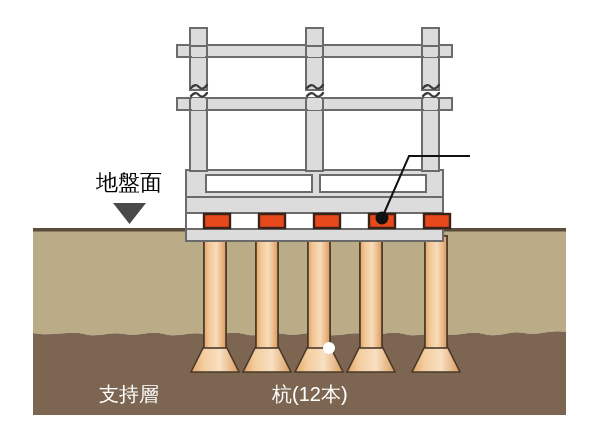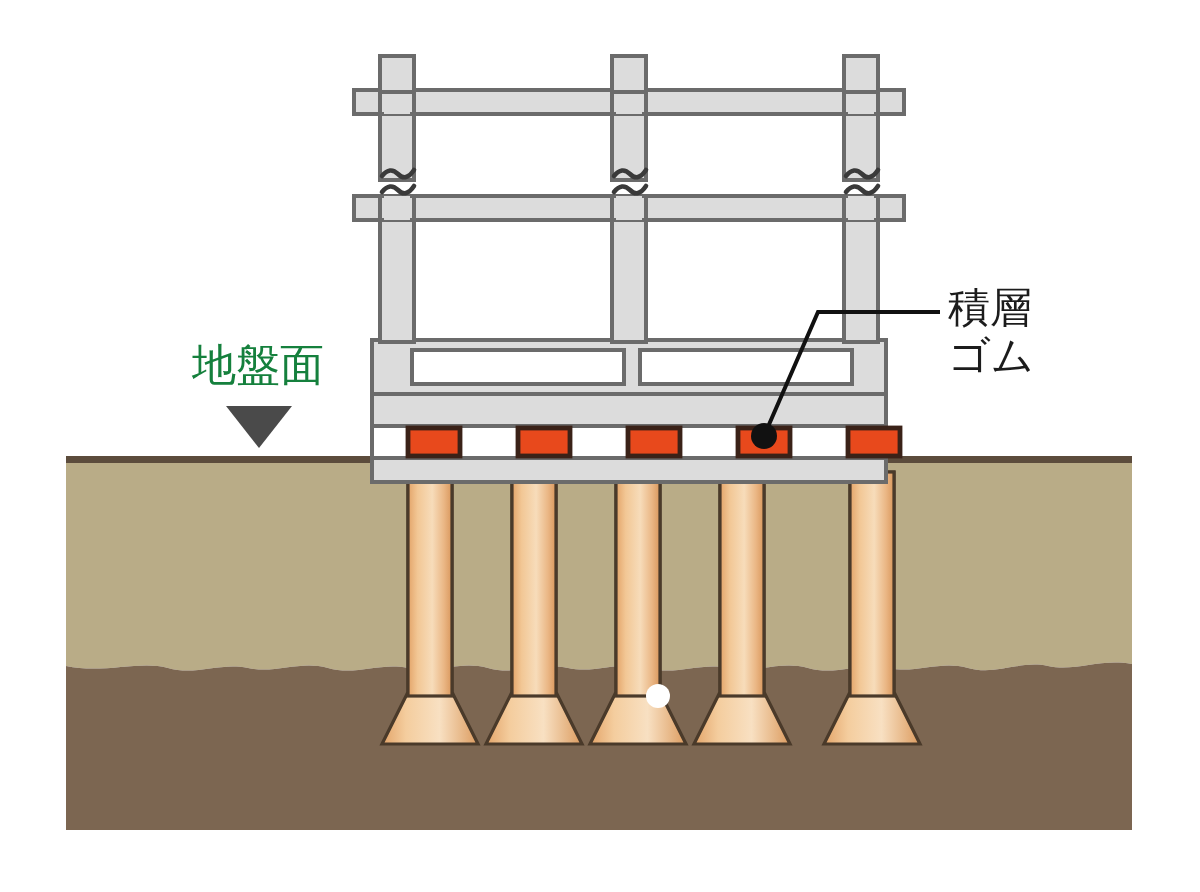--- a/index.html
+++ b/index.html
@@ -25,21 +25,21 @@
   .lbl {
     position: absolute;
     white-space: pre;
     line-height: 1.12;
     letter-spacing: 0px;
   }
   #label-ground-surface {
     left: 96px;
     top: 171px;
     font-size: 22px;
-    color: #15803d;
+    color: #000000;
     font-weight: 500;
   }
   #label-depth {
     left: 98px;
     top: 284px;
     font-size: 20px;
     color: #ffffff;
   }
   #label-bearing-layer {
     left: 99px;
@@ -222,17 +222,18 @@
       <circle cx="382" cy="218" r="6.5" fill="#111111"></circle>
     </g>
 
     <polygon points="113,203 146,203 129.5,224" fill="#4a4a4a"></polygon>
 
   </svg>
 
   <div class="lbl" id="label-ground-surface">地盤面</div>
 
 
-
-
-  <div class="lbl" id="label-isolator"><span>積層</span><br><span>ゴム</span></div>
+  <div class="lbl" id="label-bearing-layer">支持層</div>
+
+  <div class="lbl" id="label-piles">杭(12本)</div>
+
 
 </div>
 
 </body></html>

